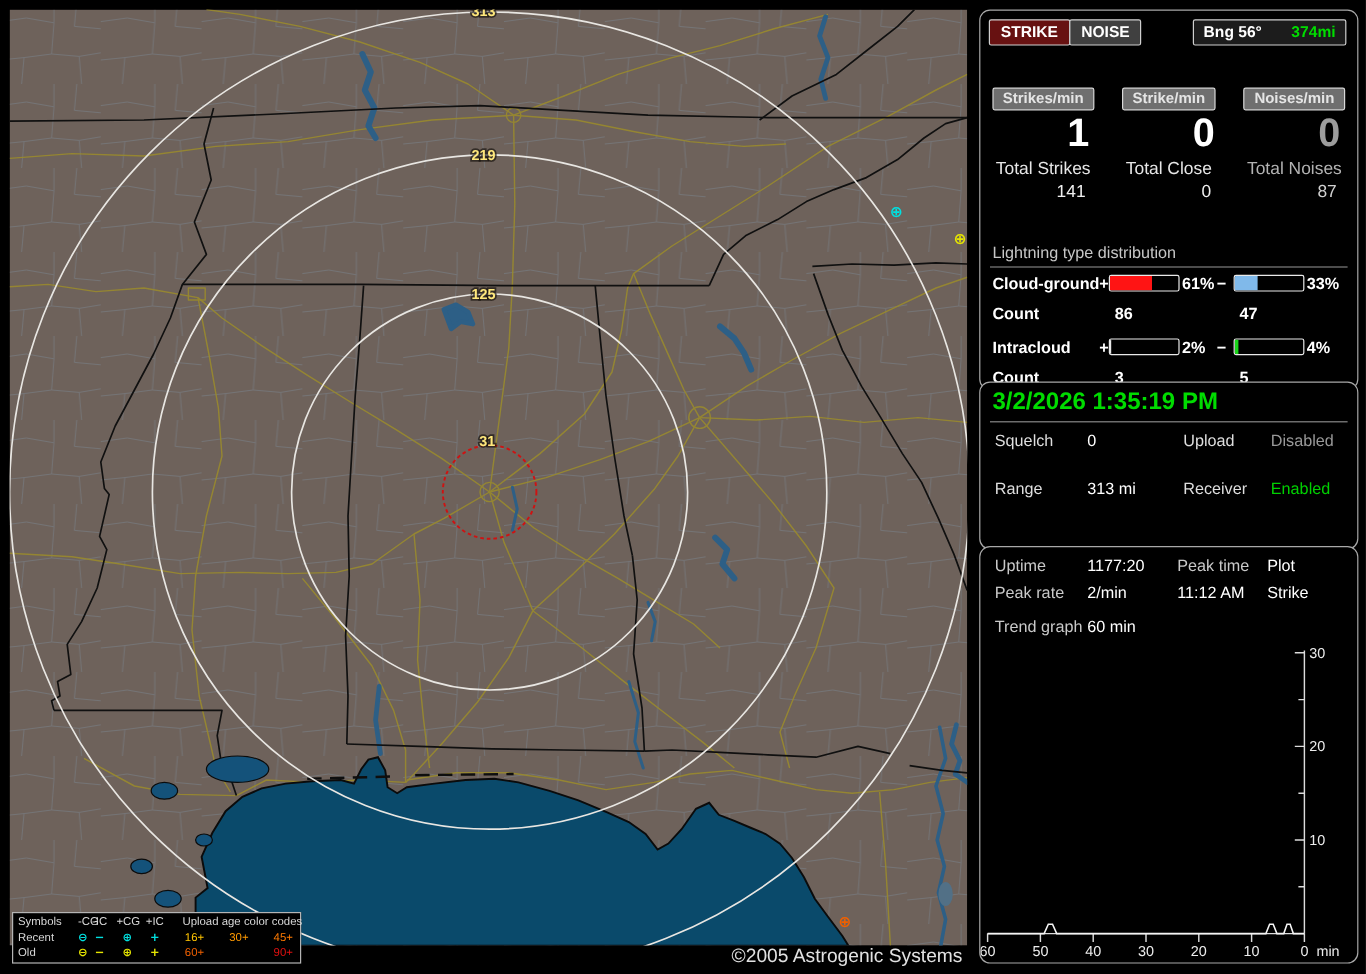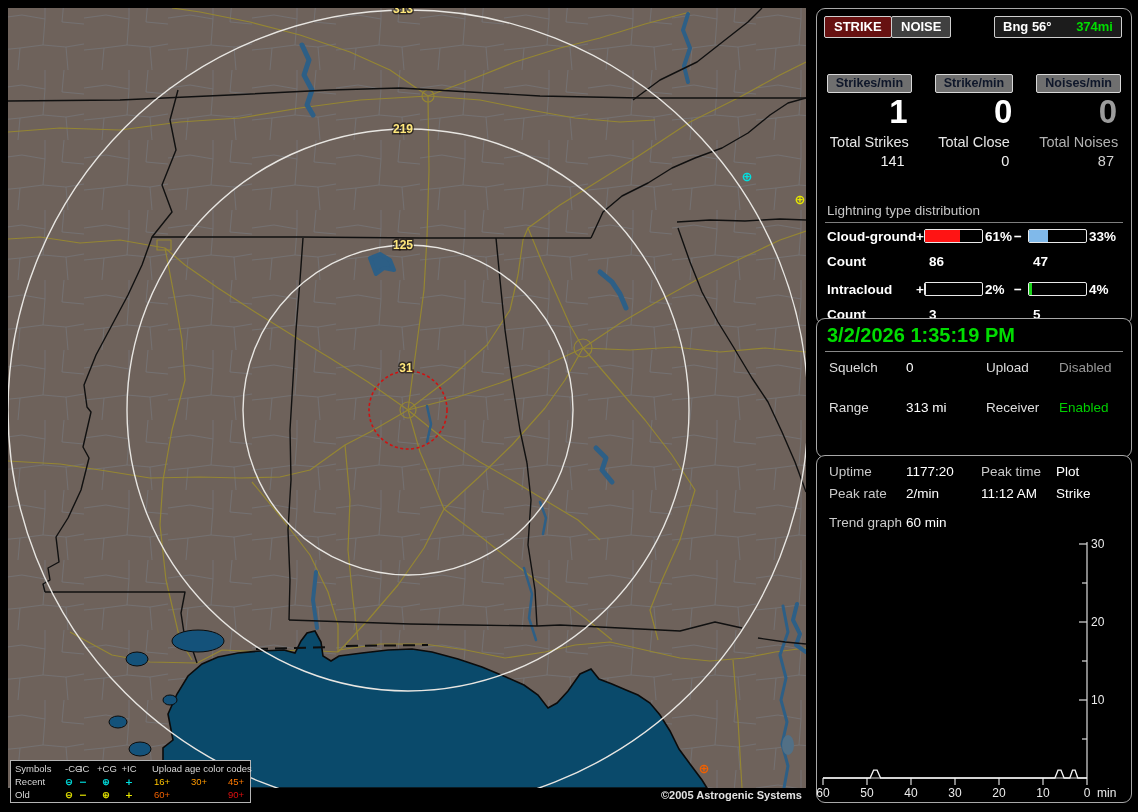--- a/index.html
+++ b/index.html
@@ -5,21 +5,21 @@
   html,body{margin:0;padding:0;background:#000;}
   body{width:1138px;height:812px;position:relative;overflow:hidden;
        font-family:"Liberation Sans",sans-serif;}
   
   #map-wrap{position:absolute;left:8px;top:8px;width:798px;height:780px;}
   #map-wrap svg{display:block}
   .ringlbl{fill:#ffe87c;font:bold 12px "Liberation Sans",sans-serif;
            paint-order:stroke;stroke:rgba(20,16,10,.65);stroke-width:3px;text-anchor:middle;}
   .mk{font:bold 13px "DejaVu Sans",sans-serif;text-anchor:middle;}
   #copyright{position:absolute;left:8px;top:789px;width:794px;text-align:right;
-             padding-right:4px;color:#e2e2e2;font-size:11px;z-index:4;font-weight:bold;}
+             padding-right:4px;color:#e2e2e2;font-size:16px;z-index:4;}
   
   #legend{position:absolute;left:10px;top:760px;width:239px;height:41px;background:#000;
           border:1px solid #b4b4b4;z-index:6;font-size:9.5px;color:#d8d8d8;}
   .lg-r{position:absolute;left:0;right:0;height:12px;}
   .lg-r span{position:absolute;top:0;white-space:nowrap;}
   .lg-lab{left:4px}
   .lg-c1{left:54px;width:16px;text-align:left}.lg-c2{left:64px;width:16px;text-align:center}
   .lg-c3{left:86px;width:18px;text-align:center}.lg-c4{left:110px;width:16px;text-align:center}
   .lg-age{left:141px}
   .lg-a1{left:143px;width:26px}.lg-a2{left:180px;width:26px}.lg-a3{left:217px;width:26px}
@@ -35,21 +35,21 @@
   #btn-strike{left:7px;background:#671111}
   #btn-noise{left:74px;background:#404040}
   #bng{position:absolute;top:7px;right:9px;width:110px;background:#1c1c1c;border:1px solid #cfcfcf;
        border-radius:2px;padding:2px 8px 3px;display:flex;justify-content:space-between;
        font-weight:bold;font-size:13px;}
   #bng .b1{color:#fff}#bng .b2{color:#00dc00}
   .counts{position:absolute;left:4px;right:4px;top:64px;display:grid;
           grid-template-columns:1fr 1fr 1fr;column-gap:8px;}
   .count-col{text-align:center}
   .pill{display:inline-block;background:#6f6f6f;border:1px solid #d8d8d8;border-radius:2px;
-        color:#0f172a;font-size:12.5px;font-weight:bold;padding:1px 8px 2px;}
+        color:#e5e5e5;font-size:12.5px;font-weight:bold;padding:1px 8px 2px;}
   .rate{font-size:33px;font-weight:bold;color:#fff;text-align:right;padding-right:10px;
         margin-top:1px;line-height:36px;}
   .tlabel{font-size:14.5px;color:#e6e6e6;margin-top:4px}
   .tval{font-size:14.5px;color:#f0f0f0;text-align:right;padding-right:13px;margin-top:3px}
   .dim .rate{color:#9c9c9c}.dim .tlabel{color:#b2b2b2}.dim .tval{color:#d0d0d0}
   #dist-title{position:absolute;left:10px;top:194px;font-size:13.5px;color:#c6c6c6}
   #dist-hr{position:absolute;left:8px;right:8px;top:213px;border-top:1px solid #7e7e7e}
   .drow{position:absolute;left:10px;right:4px;height:17px;font-size:13.5px;font-weight:bold;color:#fff}
   .drow span{position:absolute;top:0;white-space:nowrap}
   .dl{left:0}.dplus{left:89px}.dpct{left:158px}.dminus{left:187px}.dpct2{left:262px}

